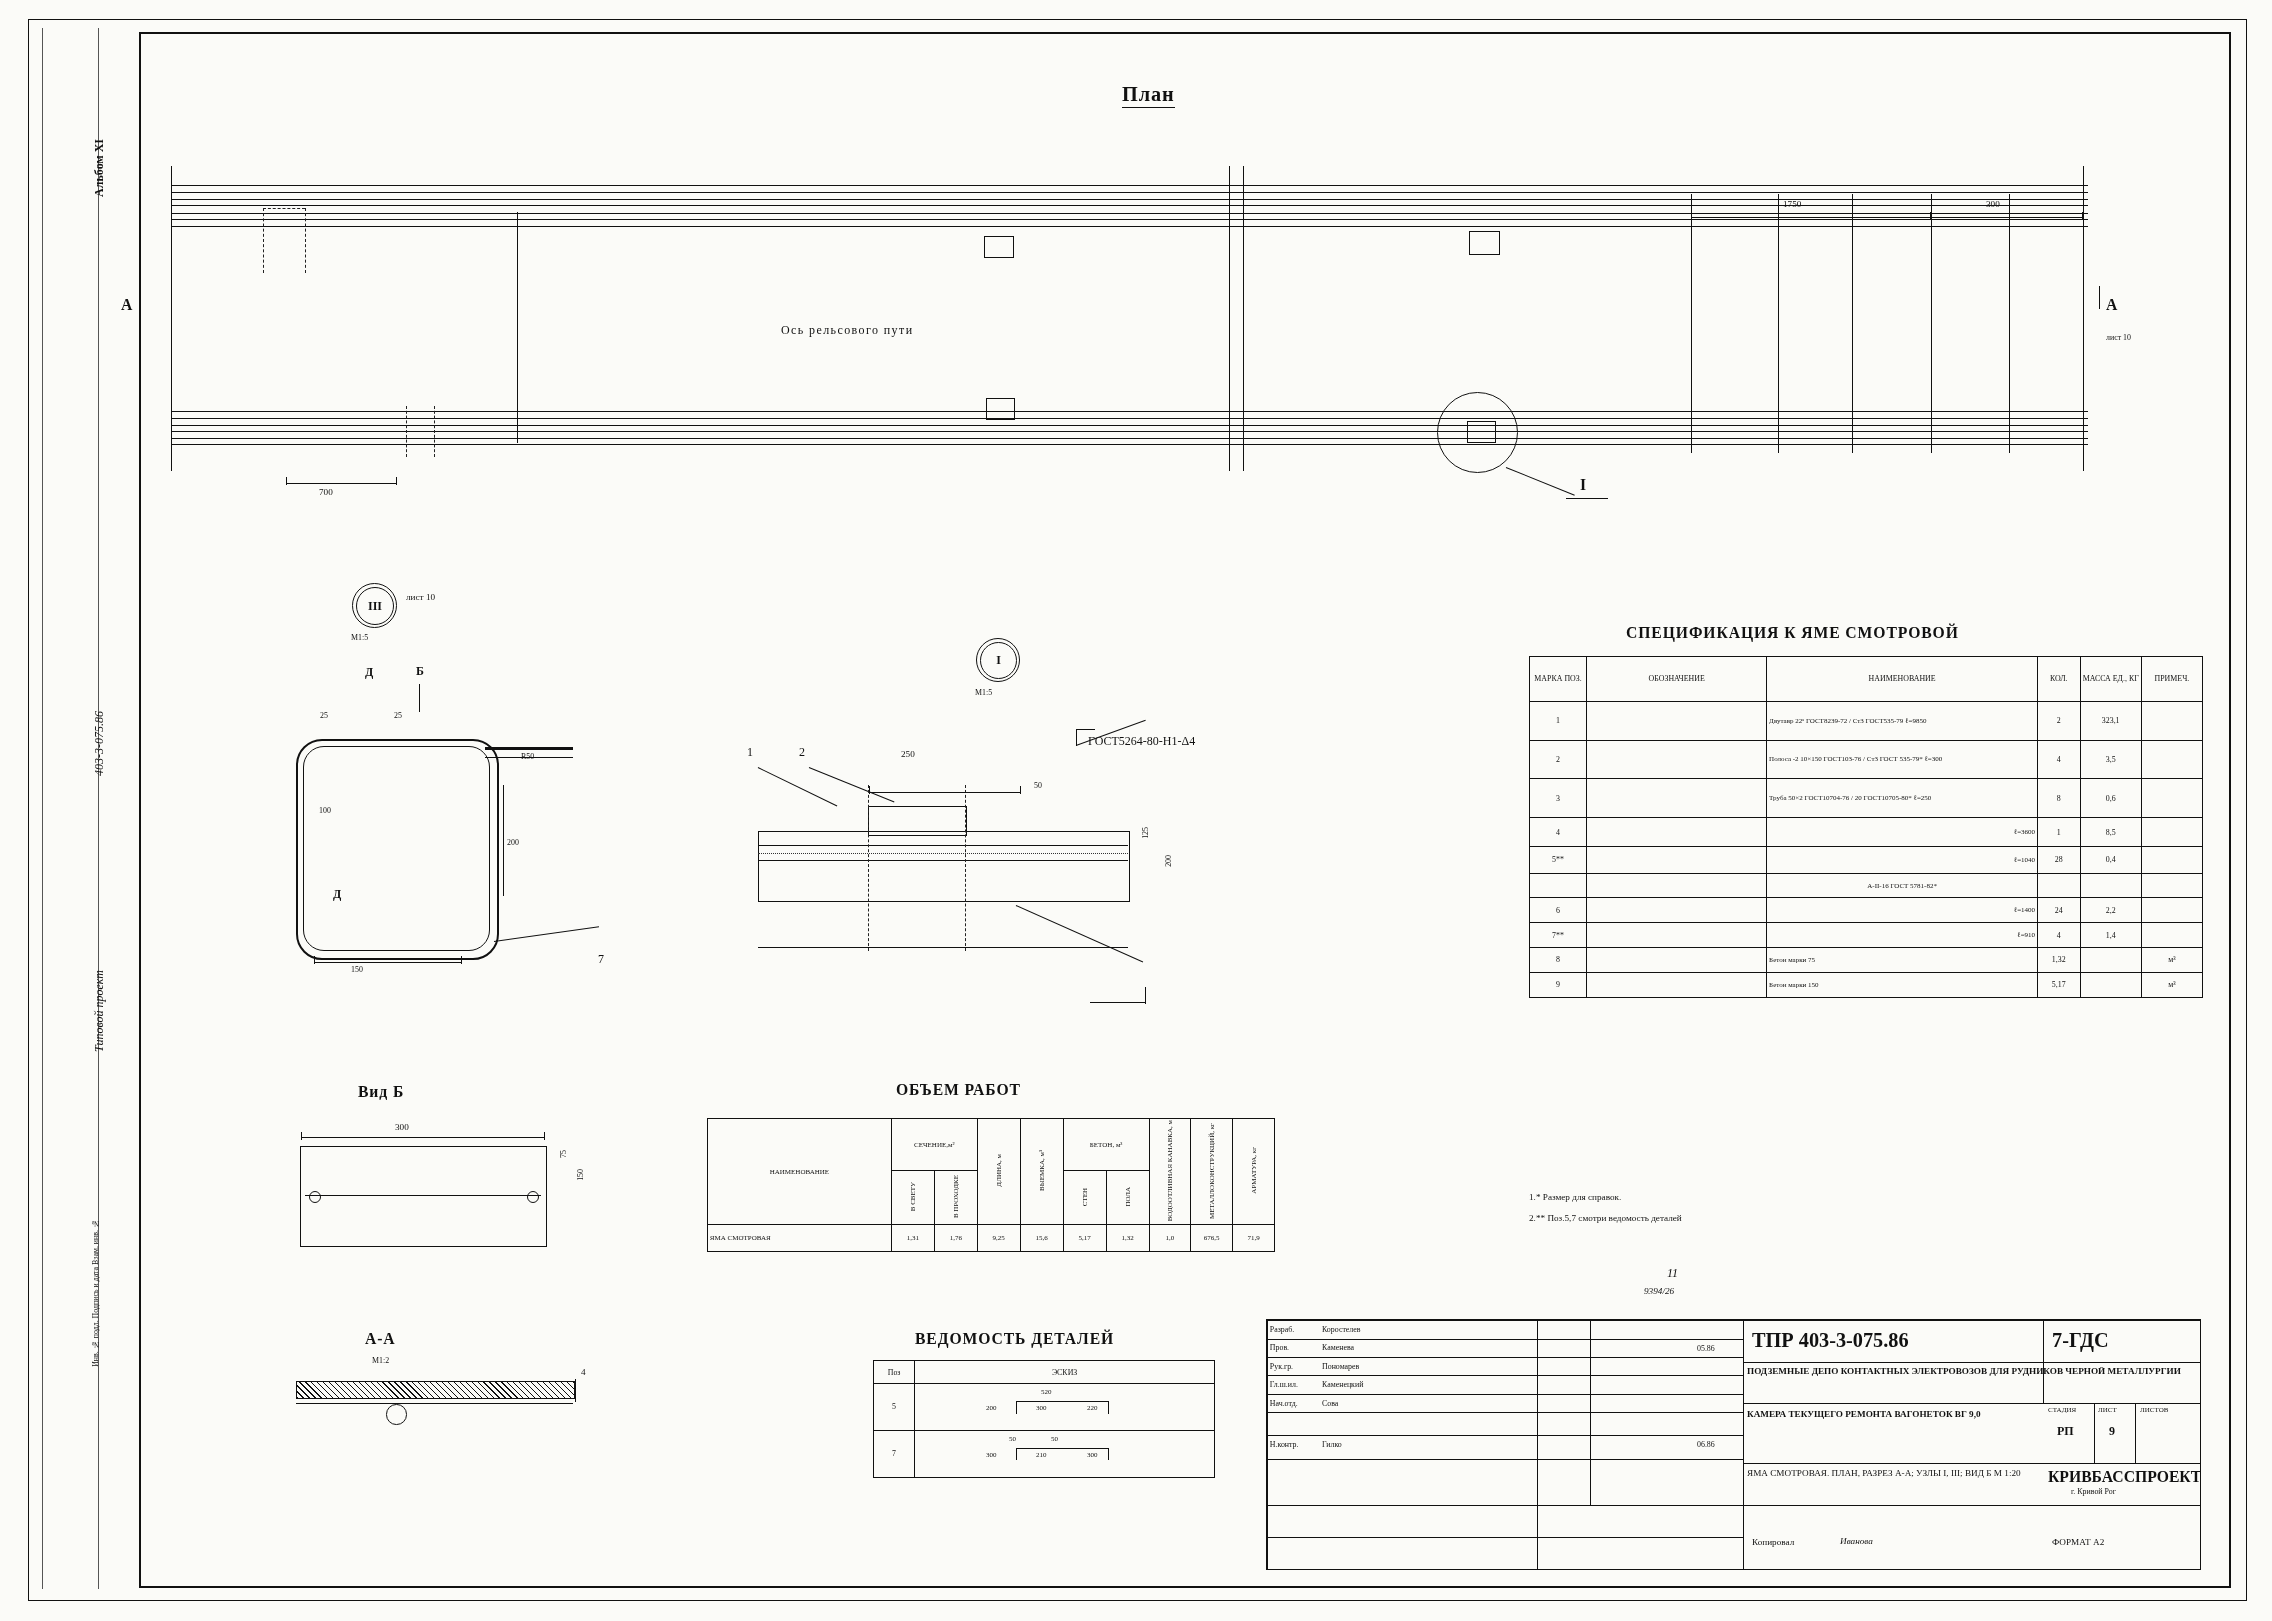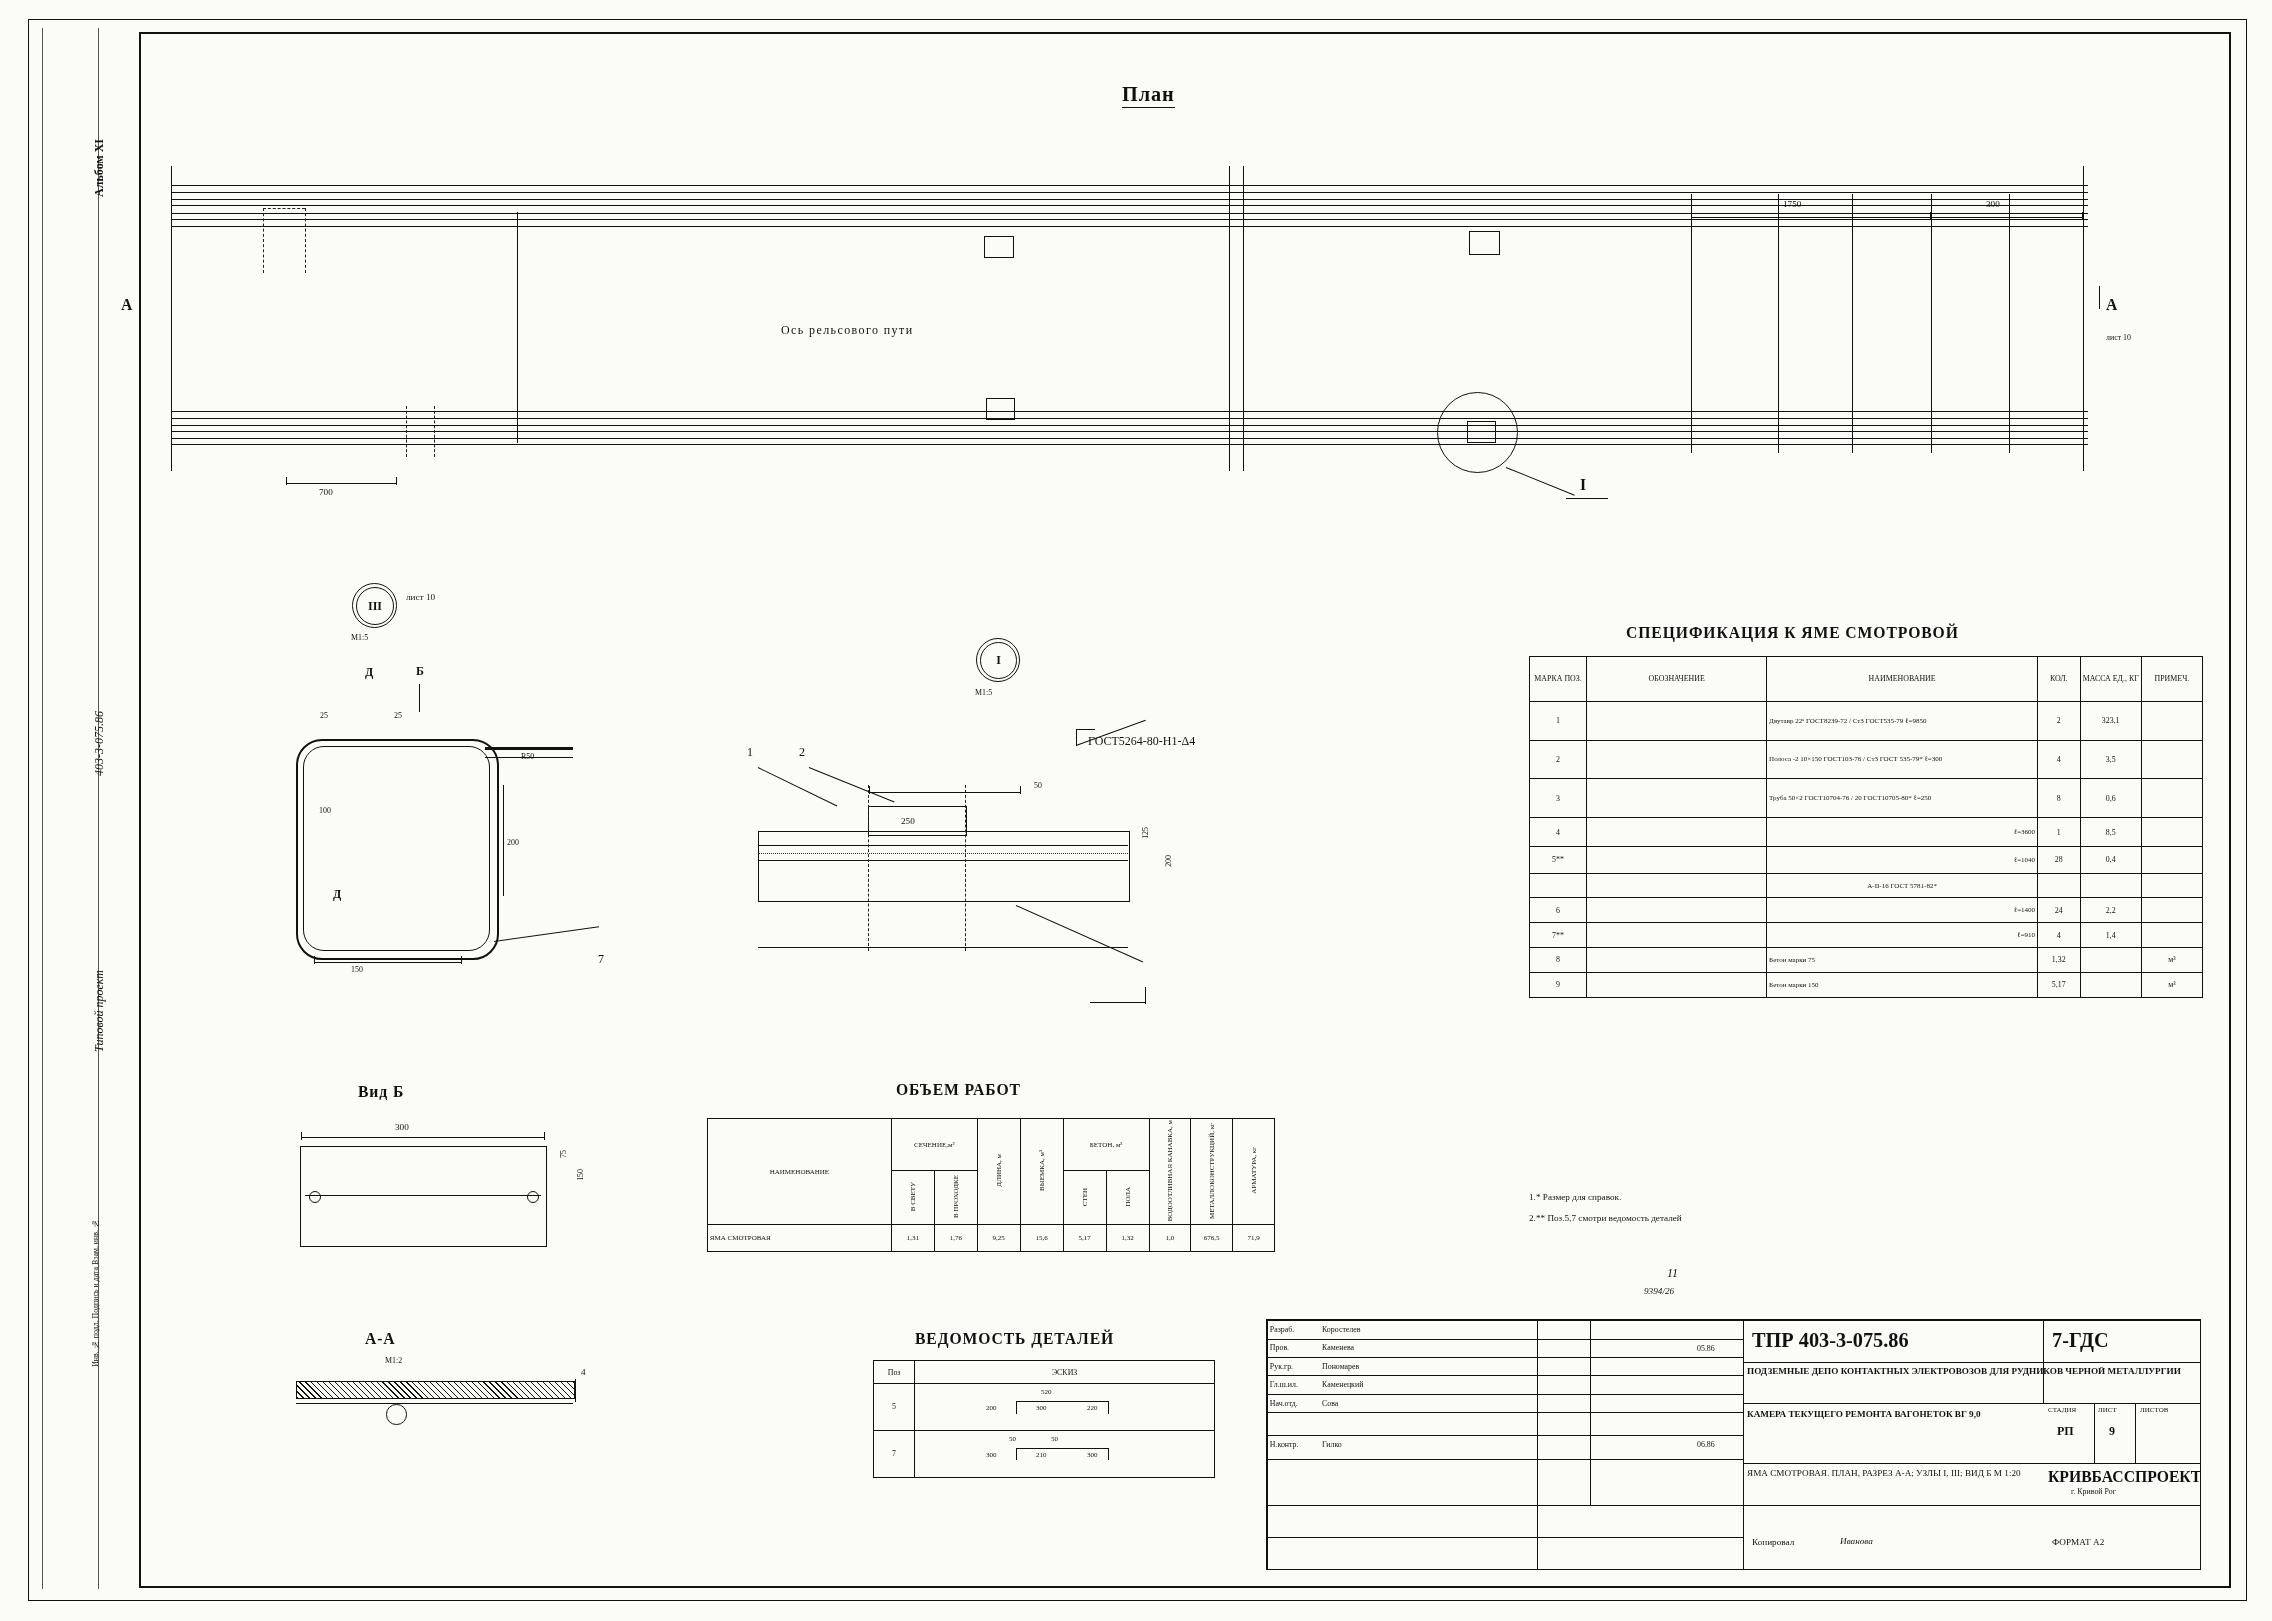--- a/index.html
+++ b/index.html
@@ -212,21 +212,21 @@
   <div style="position:absolute; left:309px; top:1191px; width:10.2px; height:10.2px; border:0.9px solid #111; border-radius:50%;"></div>
   <div style="position:absolute; left:527px; top:1191px; width:10.2px; height:10.2px; border:0.9px solid #111; border-radius:50%;"></div>
   <div class="lbl md" style="left:395px; top:1122px;">300</div>
   <div class="vtext sm" style="left:559px; top:1150px;">75</div>
   <div class="vtext sm" style="left:576px; top:1169px;">150</div>
   <div class="dimline" style="left:301px; top:1137px; width:244px;"></div>
   <div class="tick" style="left:301px; top:1132px;"></div>
   <div class="tick" style="left:544px; top:1132px;"></div>
 
   <div class="lbl xl sect-title" style="left:365px; top:1330px;">А-А</div>
-  <div class="lbl sm" style="left:385px; top:1356px;">М1:2</div>
+  <div class="lbl sm" style="left:372px; top:1356px;">М1:2</div>
   <div class="hatch" style="left:296px; top:1381px; width:277px; height:15.7px;"></div>
   <div class="h" style="left:296px; top:1403px; width:277px;"></div>
   <div style="position:absolute; left:386px; top:1404px; width:18.5px; height:18.5px; border:1.4px solid #111; border-radius:50%;"></div>
   <div class="lbl md" style="left:581px; top:1367px;">4</div>
   <div class="v" style="left:575px; top:1379px; height:23px;"></div>
 
   <div class="bubble lg" style="left:980px; top:642px; width:35px; height:35px;">I</div>
   <div class="bubble" style="left:976px; top:638px; width:42px; height:42px; border-width:0.9px;"></div>
   <div class="lbl sm" style="left:975px; top:688px;">М1:5</div>
 
@@ -237,21 +237,21 @@
 
   <div class="rrect" style="left:758px; top:831px; width:370px; height:69px; border-width:1.4px;"></div>
   <div class="h" style="left:758px; top:845px; width:370px;"></div>
   <div class="h" style="left:758px; top:860px; width:370px;"></div>
   <div class="dot-h" style="left:758px; top:853px; width:370px;"></div>
   <div class="rrect" style="left:868px; top:806px; width:97px; height:28px; border-width:1.4px;"></div>
   <div class="dash-v" style="left:868px; top:785px; height:166px;"></div>
   <div class="dash-v" style="left:965px; top:785px; height:166px;"></div>
   <div class="h" style="left:758px; top:947px; width:370px;"></div>
 
-  <div class="lbl md" style="left:901px; top:816px;">250</div>
+  <div class="lbl md" style="left:901px; top:749px;">250</div>
   <div class="dimline" style="left:869px; top:792px; width:152px;"></div>
   <div class="tick" style="left:869px; top:786px;"></div>
   <div class="tick" style="left:1020px; top:786px;"></div>
   <div class="lbl sm" style="left:1034px; top:781px;">50</div>
   <div class="vtext sm" style="left:1141px; top:827px;">125</div>
   <div class="vtext sm" style="left:1164px; top:855px;">200</div>
   <div class="lbl lg" style="left:1088px; top:734px;">ГОСТ5264-80-Н1-Δ4</div>
   <div class="h" style="left:1076px; top:729px; width:18.5px;"></div>
   <div class="v" style="left:1076px; top:729px; height:16.6px;"></div>
   <div class="h" style="left:1076px; top:745px; width:74px; transform:rotate(-20deg); transform-origin:left center;"></div>

